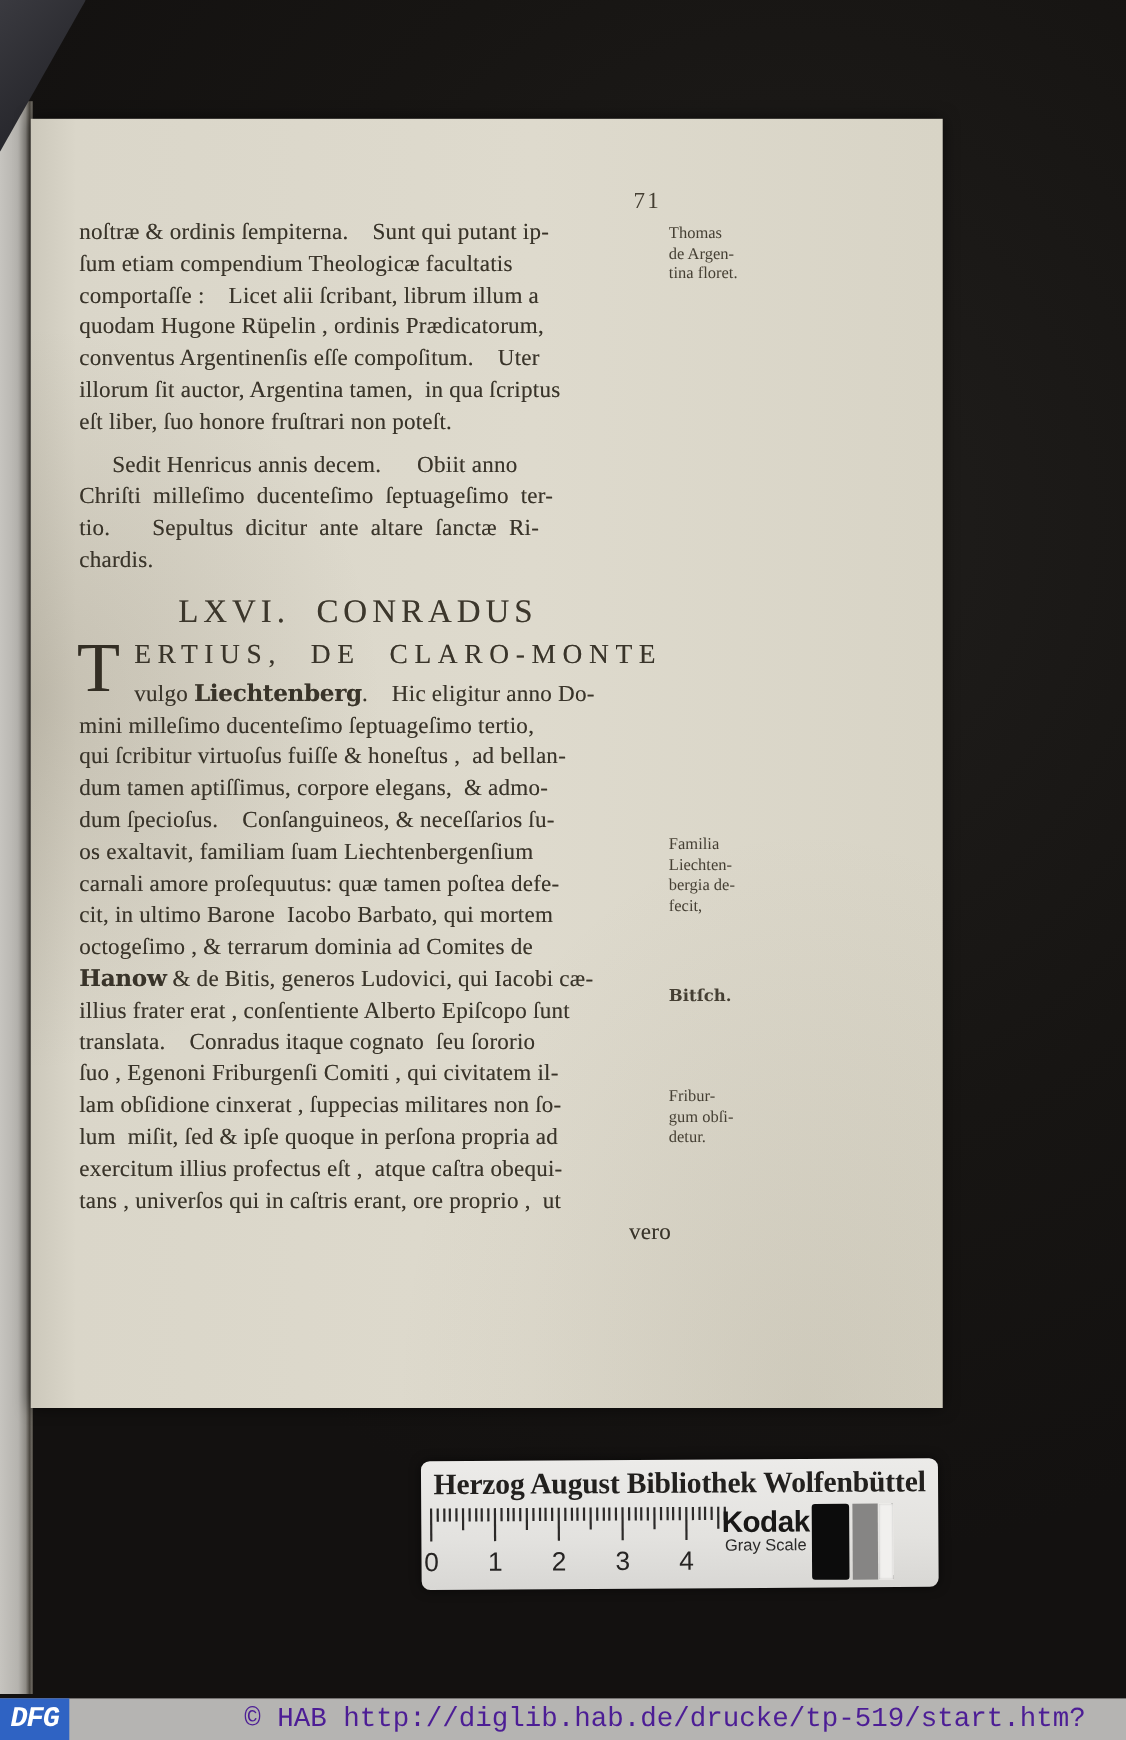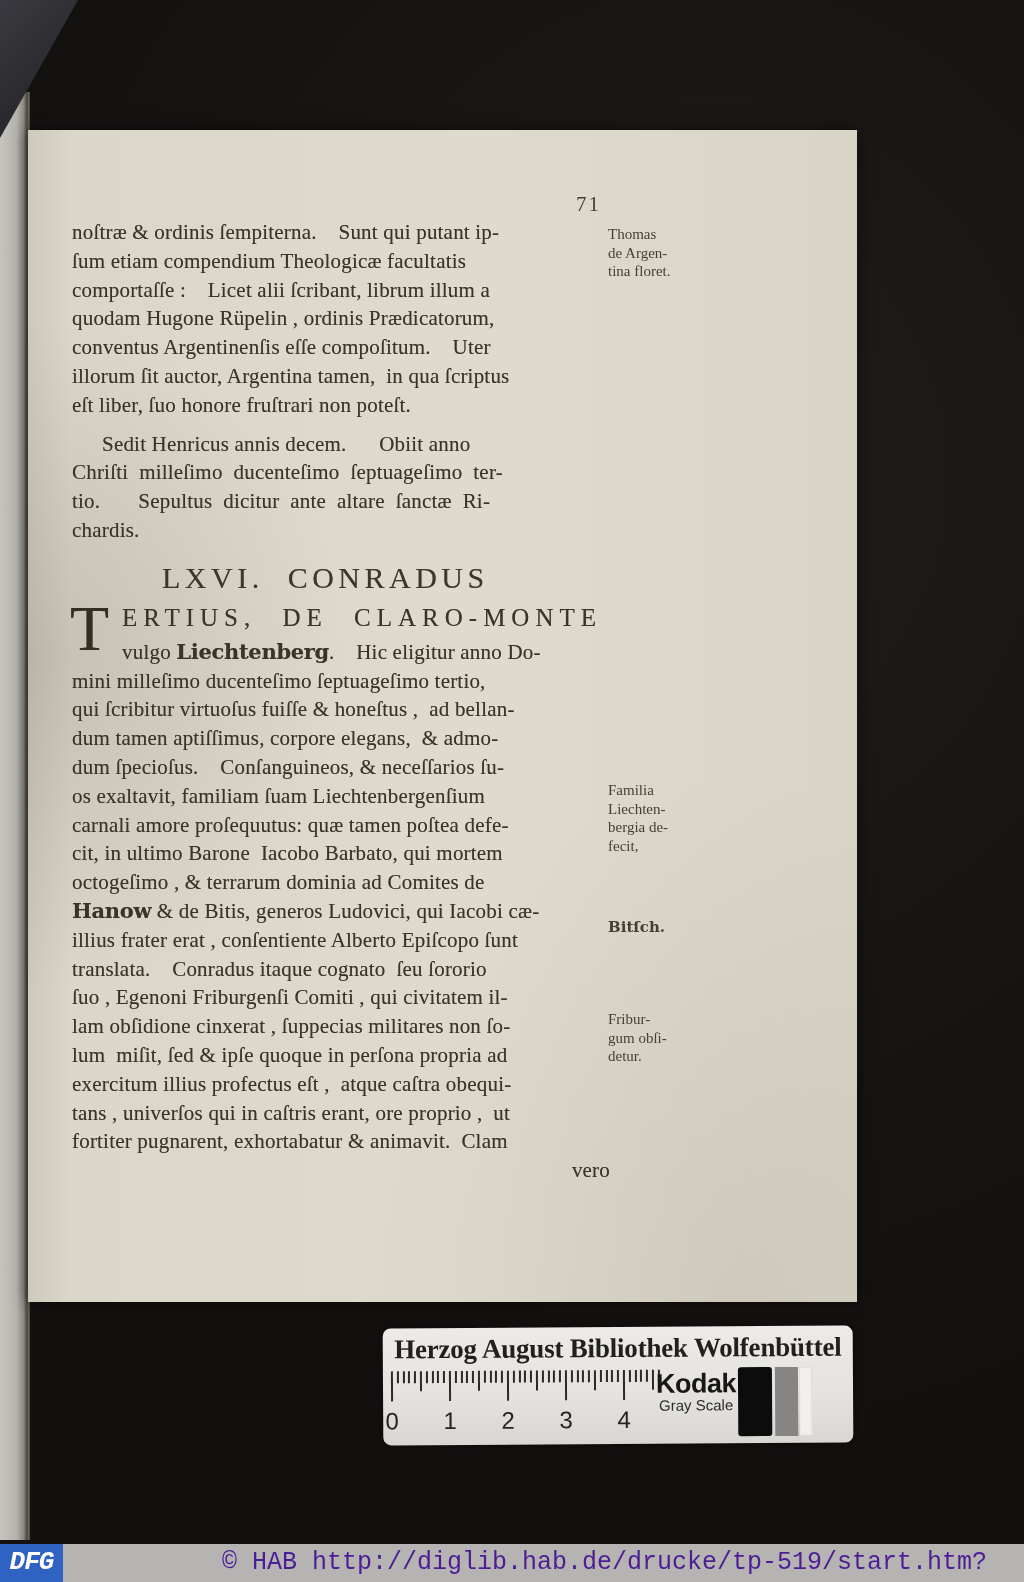--- a/index.html
+++ b/index.html
@@ -14,21 +14,21 @@
     position:absolute; left:0; top:92px; width:30px; height:1448px;
     background:linear-gradient(90deg,#c6c4bf 0%,#b5b3ae 55%,#8e8b85 78%,#4a463f 90%,#6e6a63 97%,#33302a 100%);
   }
   .cover-corner{
     position:absolute; left:0; top:0; width:78px; height:138px;
     background:linear-gradient(135deg,#3a3a40 0%,#26262b 70%);
     clip-path:polygon(0 0,100% 0,0 100%);
   }
   
   .page{
-    position:absolute; left:28px; top:130px; width:829px; height:1172px;
+    position:absolute; left:28px; top:108px; width:829px; height:1172px;
     background:
       radial-gradient(120% 90% at 0% 45%, rgba(110,100,80,0.20), rgba(0,0,0,0) 32%),
       radial-gradient(100% 100% at 85% 100%, rgba(120,112,92,0.12), rgba(0,0,0,0) 45%),
       linear-gradient(90deg,#ccc8bb 0%,#dad6c9 5%,#dedacd 55%,#d8d4c6 100%);
     box-shadow:0 0 14px rgba(0,0,0,.6);
     color:#38332a;
   }
   .page-number{
     position:absolute; left:548px; top:62px; font-size:21px; letter-spacing:2px; color:#453f33;
   }
@@ -152,21 +152,20 @@
         <div class="line"><span>cit, in ultimo Barone  Iacobo Barbato, qui mortem</span></div>
         <div class="line"><span>octogeſimo , &amp; terrarum dominia ad Comites de</span></div>
         <div class="line"><span class="f">Hanow</span><span> &amp; de Bitis, generos Ludovici, qui Iacobi cæ-</span></div>
         <div class="line"><span>illius frater erat , conſentiente Alberto Epiſcopo ſunt</span></div>
         <div class="line"><span>translata.    Conradus itaque cognato  ſeu ſororio</span></div>
         <div class="line"><span>ſuo , Egenoni Friburgenſi Comiti , qui civitatem il-</span></div>
         <div class="line"><span>lam obſidione cinxerat , ſuppecias militares non ſo-</span></div>
         <div class="line"><span>lum  miſit, ſed &amp; ipſe quoque in perſona propria ad</span></div>
         <div class="line"><span>exercitum illius profectus eſt ,  atque caſtra obequi-</span></div>
         <div class="line"><span>tans , univerſos qui in caſtris erant, ore proprio ,  ut</span></div>
-        <div class="line"><span>fortiter pugnarent, exhortabatur &amp; animavit.  Clam</span></div>
         <div class="line catchword"><span>vero</span></div>
       </div>
     <div>
         <div class="margin-note mn1"><span>Thomas</span><span>de Argen-</span><span>tina floret.</span></div>
         <div class="margin-note mn2"><span>Familia</span><span>Liechten-</span><span>bergia de-</span><span>fecit,</span></div>
         <div class="margin-note mn3 fraktur"><span>Bitſch.</span></div>
         <div class="margin-note mn4"><span>Fribur-</span><span>gum obſi-</span><span>detur.</span></div>
       </div>
   </div>
 

